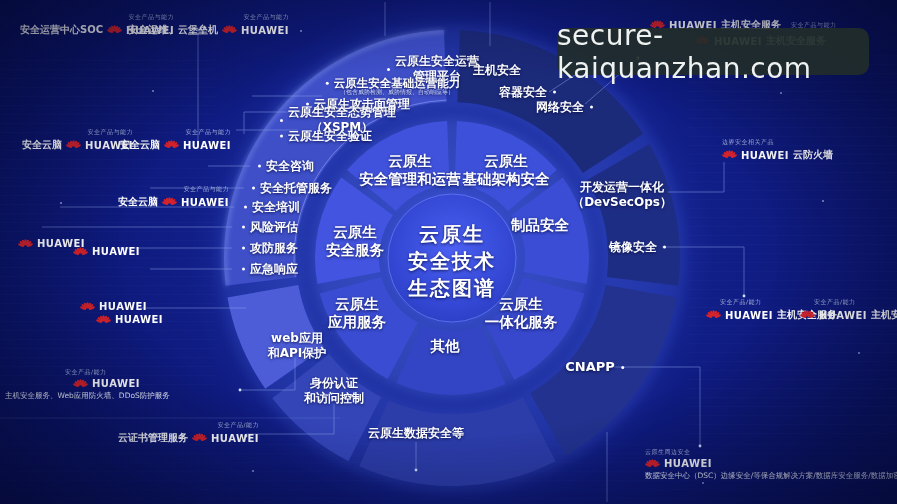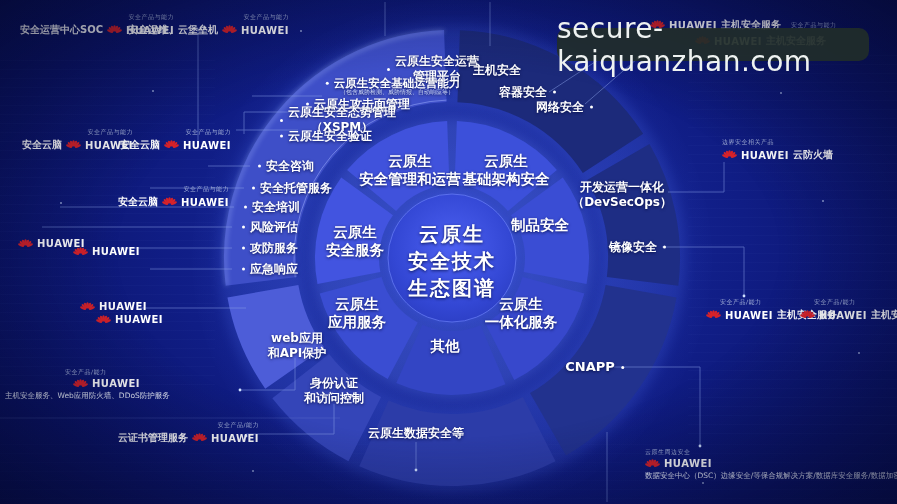--- a/index.html
+++ b/index.html
@@ -32,21 +32,21 @@
   .hw{position:absolute;color:#fff;}
   .hw-tiny{display:block;font-size:6px;color:#a7b4da;text-align:right;margin-bottom:1px;letter-spacing:.5px;white-space:nowrap;}
   .hw-tiny.tl{text-align:left;}
   .hw-row{display:flex;align-items:center;gap:4px;white-space:nowrap;}
   .hw-prod{font-size:10px;font-weight:bold;}
   .hw-brand{font-size:10px;font-weight:bold;letter-spacing:.5px;}
   .hw-sub{font-size:7.5px;color:#e8edfb;margin-top:2px;white-space:nowrap;}
   .hwlogo{width:15px;height:10px;flex:0 0 auto;}
   .dim{opacity:.85;}
   
-  .wm{position:absolute;left:557px;top:28px;width:312px;height:33px;border-radius:10px;
+  .wm{position:absolute;left:557px;top:28px;width:312px;height:47px;border-radius:10px;
       background:rgba(33,45,41,.9);display:flex;align-items:center;justify-content:center;}
   .wm span{font-size:28px;color:#eef2f1;letter-spacing:.5px;}
 </style>
 </head>
 <body>
 
 <div class="stage">
 
   <div class="glow-core"></div>
   <div class="rows l"></div>

